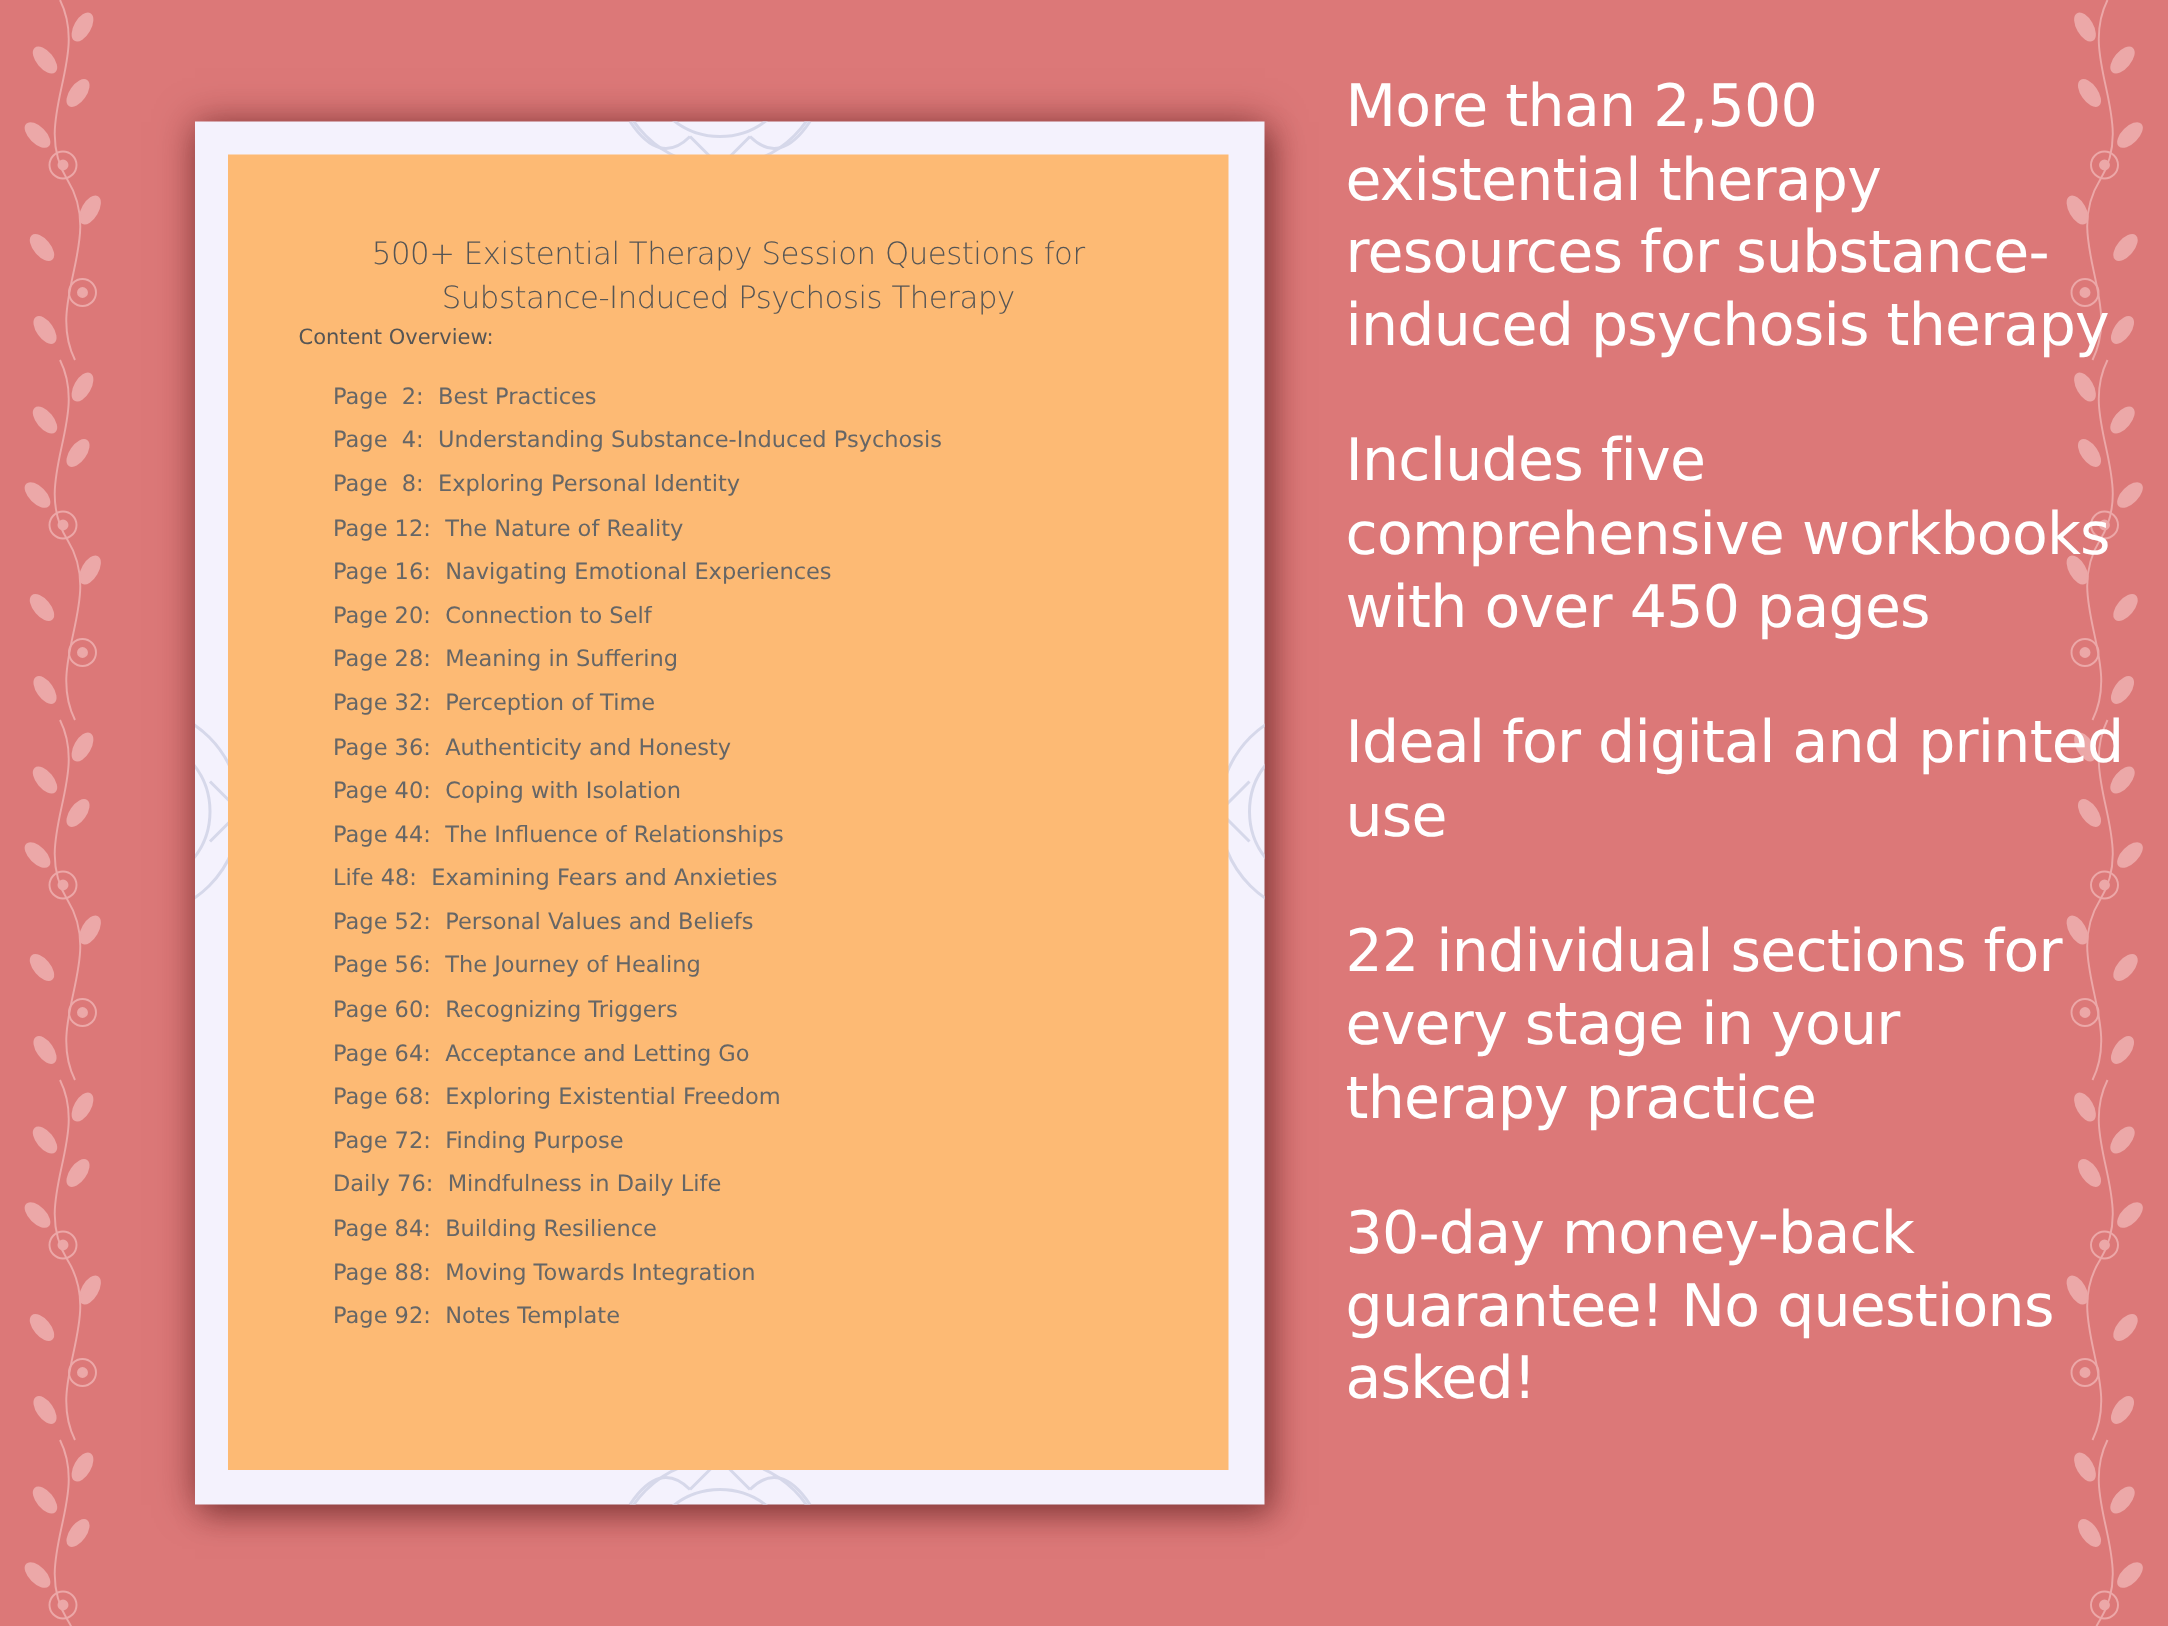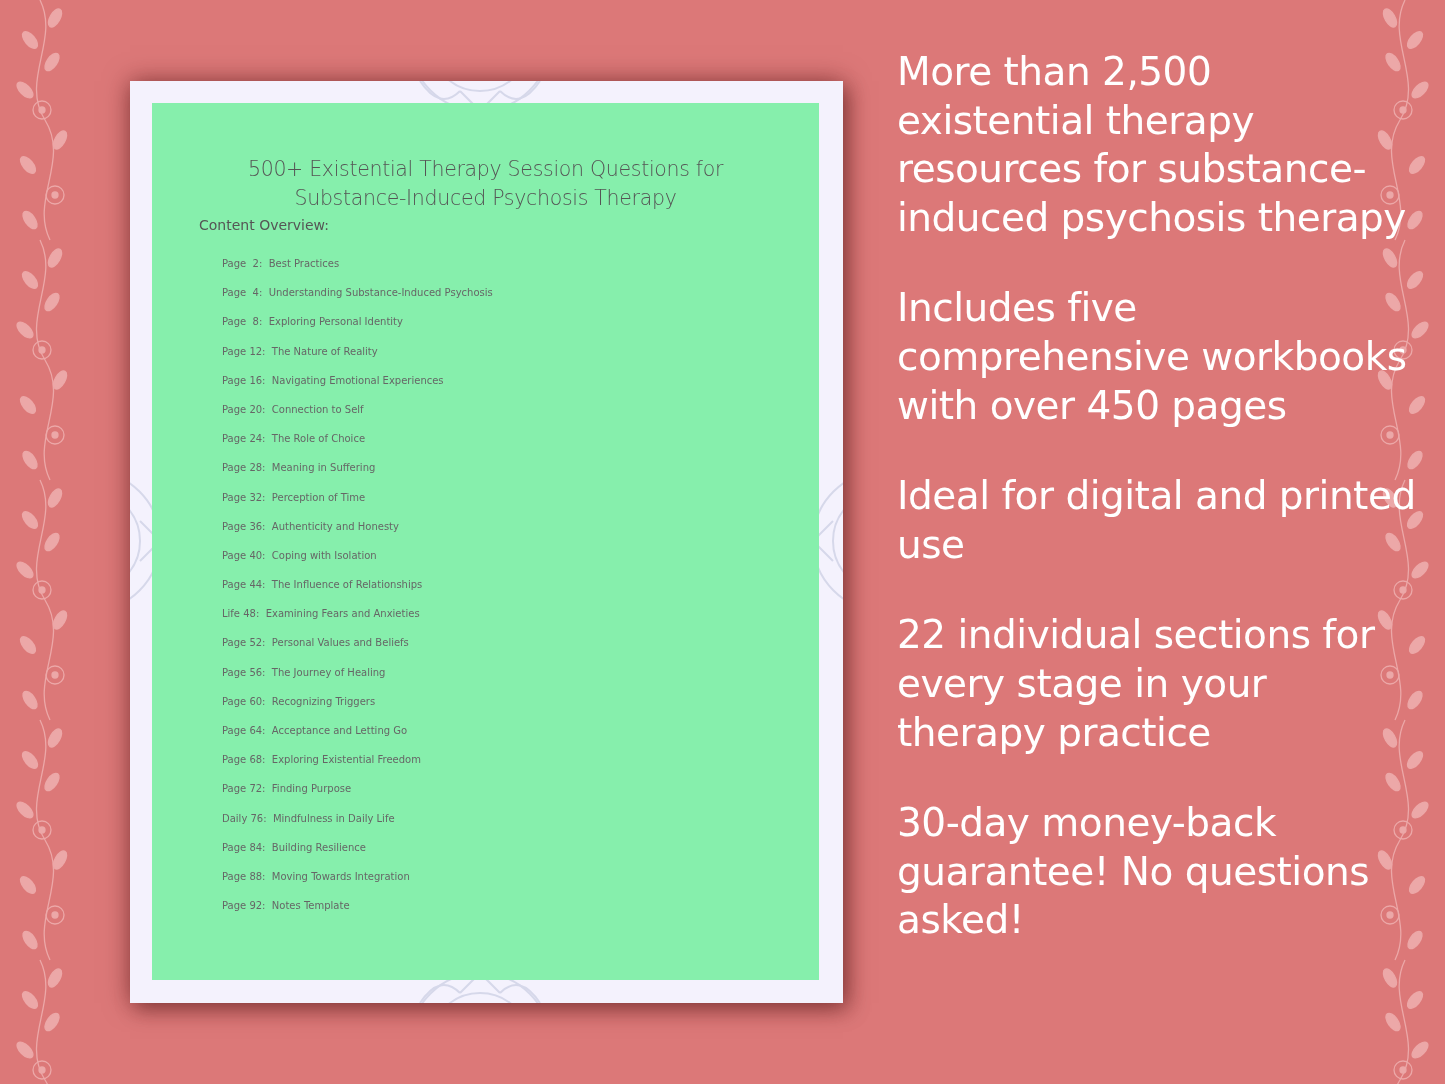--- a/index.html
+++ b/index.html
@@ -13,33 +13,33 @@
   .vine.right { right:0; }
   .page {
     position:absolute; left:130px; top:81px; width:713px; height:922px;
     background:#f4f2fd;
     box-shadow: 0 0 24px rgba(80,20,20,0.55), 6px 8px 18px rgba(80,20,20,0.35);
     overflow:hidden;
   }
   .mandala { position:absolute; }
   .inner {
     position:absolute; left:22px; top:22px; width:667px; height:877px;
-    background:#86efac;
+    background:#fdba74;
   }
   .doc-title {
     position:absolute; left:0; right:0; top:52px;
     text-align:center; color:#555; font-size:20.5px; line-height:29px;
     font-family:"DejaVu Sans", sans-serif; font-weight:300; letter-spacing:-0.3px;
   }
   .overview-label {
     position:absolute; left:47px; top:114px; color:#555; font-size:14px;
   }
   .toc { position:absolute; left:70px; top:151px; margin:0; padding:0; list-style:none; }
   .toc li {
-    height:29.2px; line-height:20px; font-size:10px; color:#666;
+    height:29.2px; line-height:20px; font-size:15px; color:#666;
     white-space:pre;
   }
   .features {
     position:absolute; left:897px; top:48px; width:520px;
     color:#ffffff; font-size:39px; line-height:48.6px; font-weight:400;
     font-family:"DejaVu Sans", sans-serif; letter-spacing:-0.5px;
   }
   .features p { margin:0 0 42px 0; }
 </style>
 </head>
@@ -117,21 +117,20 @@
       <div>Substance-Induced Psychosis Therapy</div>
     </div>
     <div class="overview-label">Content Overview:</div>
     <ul class="toc" id="toc">
         <li><span>Page  2:</span>  <span>Best Practices</span></li>
         <li><span>Page  4:</span>  <span>Understanding Substance-Induced Psychosis</span></li>
         <li><span>Page  8:</span>  <span>Exploring Personal Identity</span></li>
         <li><span>Page 12:</span>  <span>The Nature of Reality</span></li>
         <li><span>Page 16:</span>  <span>Navigating Emotional Experiences</span></li>
         <li><span>Page 20:</span>  <span>Connection to Self</span></li>
-        <li><span>Page 24:</span>  <span>The Role of Choice</span></li>
         <li><span>Page 28:</span>  <span>Meaning in Suffering</span></li>
         <li><span>Page 32:</span>  <span>Perception of Time</span></li>
         <li><span>Page 36:</span>  <span>Authenticity and Honesty</span></li>
         <li><span>Page 40:</span>  <span>Coping with Isolation</span></li>
         <li><span>Page 44:</span>  <span>The Influence of Relationships</span></li>
         <li><span>Life 48:</span>  <span>Examining Fears and Anxieties</span></li>
         <li><span>Page 52:</span>  <span>Personal Values and Beliefs</span></li>
         <li><span>Page 56:</span>  <span>The Journey of Healing</span></li>
         <li><span>Page 60:</span>  <span>Recognizing Triggers</span></li>
         <li><span>Page 64:</span>  <span>Acceptance and Letting Go</span></li>

